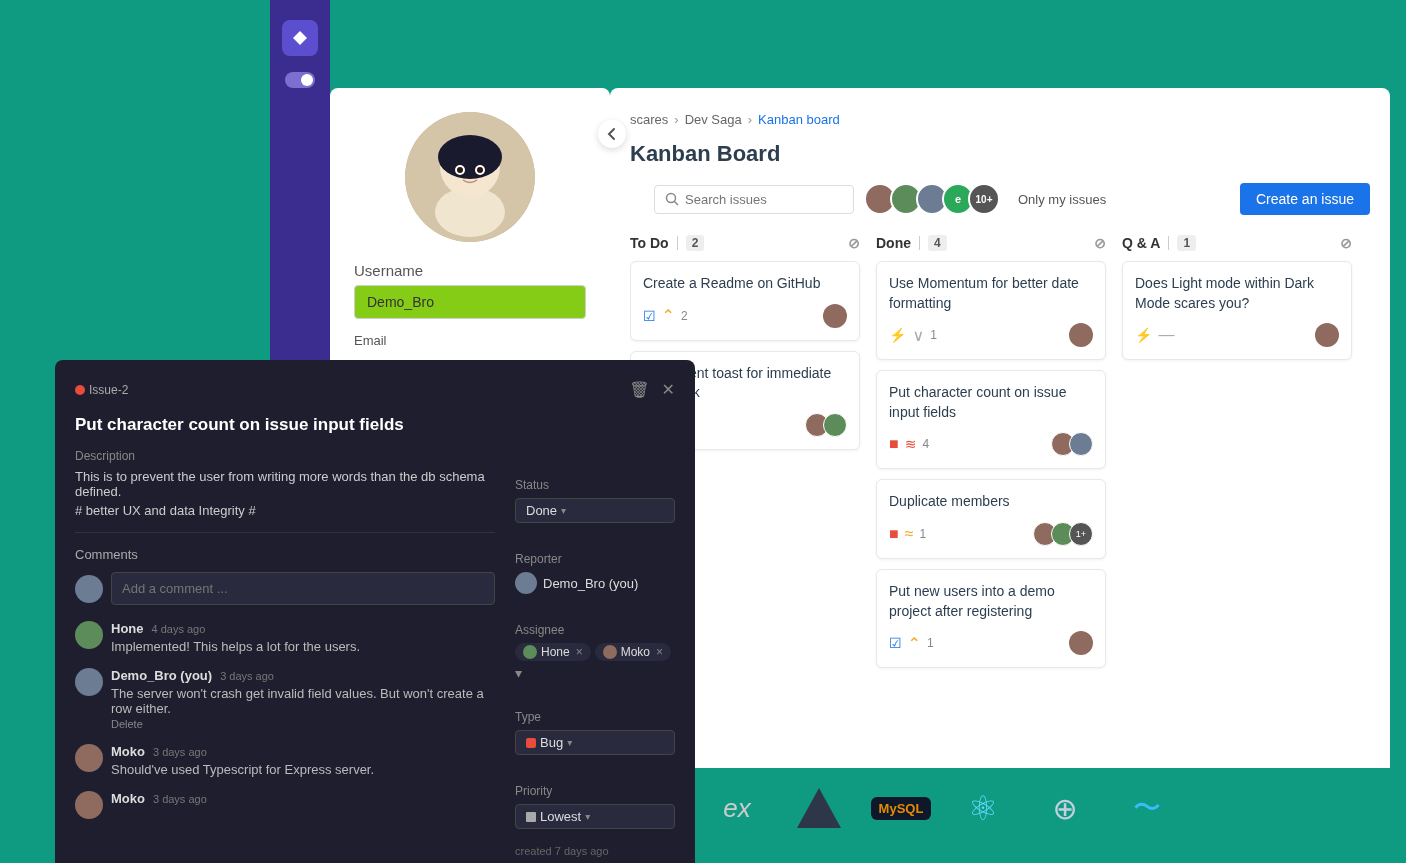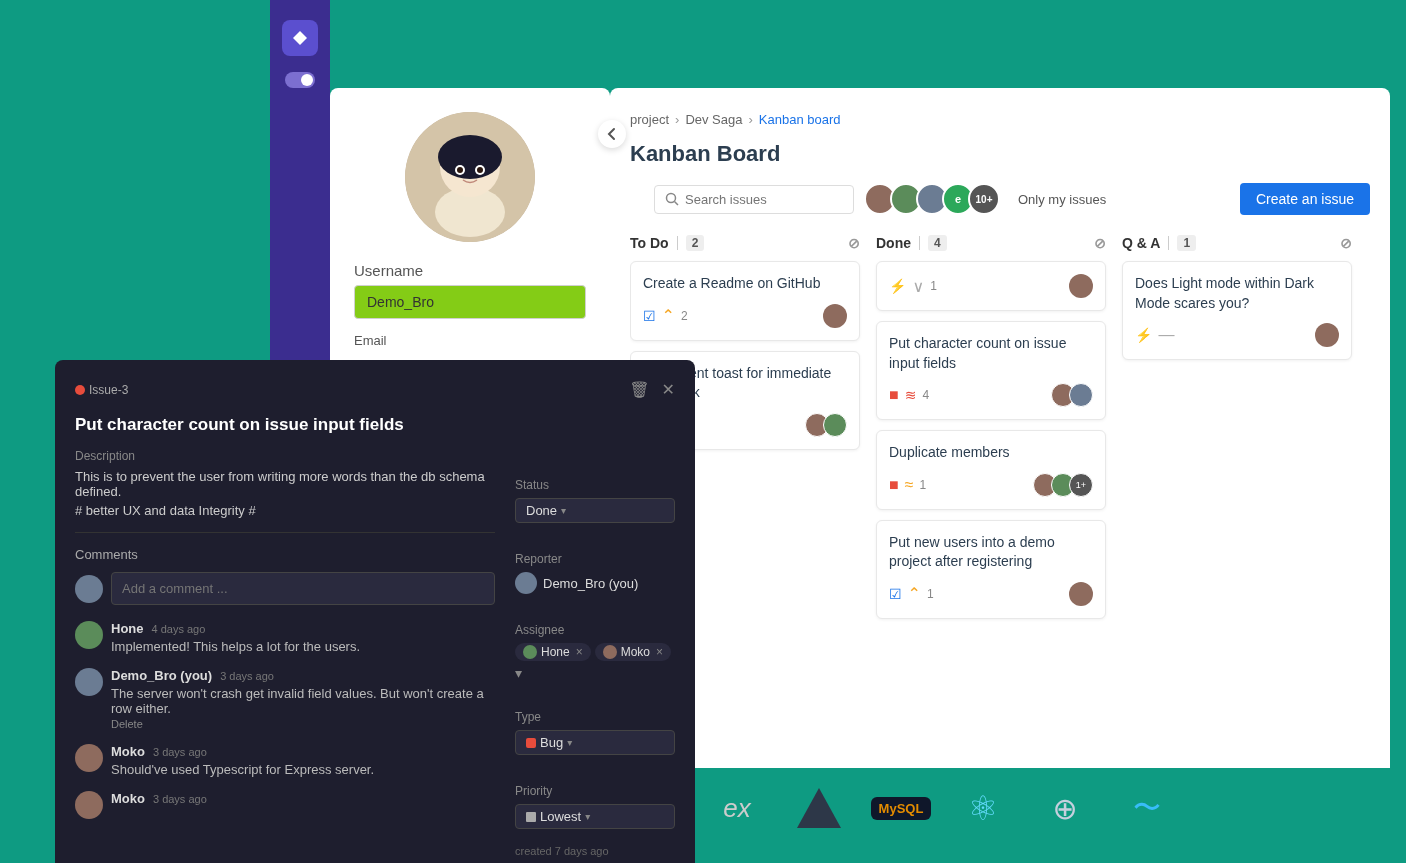--- a/index.html
+++ b/index.html
@@ -614,21 +614,21 @@
 
 <div class="collapse-arrow">
   <svg width="14" height="14" viewBox="0 0 14 14">
       <polyline points="9,2 4,7 9,12" stroke="#555" stroke-width="2" fill="none" stroke-linecap="round"></polyline>
     </svg>
 </div>
 
 <div class="main-area">
 
   <div class="breadcrumb">
-    <span>project</span>
+    <span>scares</span>
     <span class="breadcrumb-arrow">›</span>
     <span>Dev Saga</span>
     <span class="breadcrumb-arrow">›</span>
     <span class="active">Kanban board</span>
   </div>
 
   <div class="kanban-title">Kanban Board</div>
 
   <div class="kanban-toolbar">
     <div class="search-box">
@@ -685,20 +685,21 @@
 
     <div class="kanban-col">
       <div class="col-header">
         <span>Done</span>
         <span class="separator"></span>
         <span class="col-count">4</span>
         <span class="col-edit-icon">⊘</span>
       </div>
 
       <div class="issue-card">
+        <div class="issue-card-title">Use Momentum for better date formatting</div>
         <div class="card-footer">
           <span style="color:#7c6fd0;font-size:14px;">⚡</span>
           <span class="priority-gray">∨</span>
           <span class="comment-count">1</span>
           <div class="card-avatar" style="background:#8e6b5e;"></div>
         </div>
       </div>
 
       <div class="issue-card">
         <div class="issue-card-title">Put character count on issue input fields</div>
@@ -756,21 +757,21 @@
       </div>
     </div>
 
   </div>
 </div>
 
 <div class="issue-modal">
   <div class="modal-header">
     <div class="issue-tag">
       <div class="issue-tag-dot"></div>
-      <span>Issue-3</span>
+      <span>Issue-2</span>
     </div>
     <div class="modal-actions">
       <span style="color:#888;cursor:pointer;font-size:16px;">🗑</span>
       <span style="color:#888;cursor:pointer;font-size:16px;">✕</span>
     </div>
   </div>
 
   <div class="modal-title">Put character count on issue input fields</div>
 
   <div class="modal-body">

